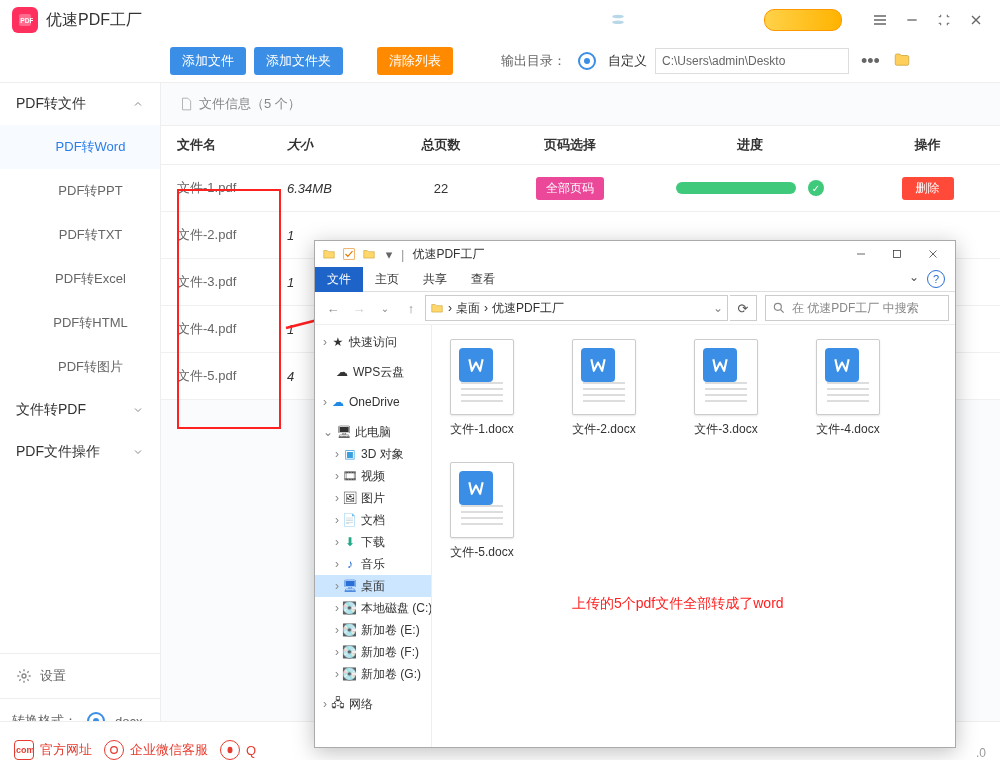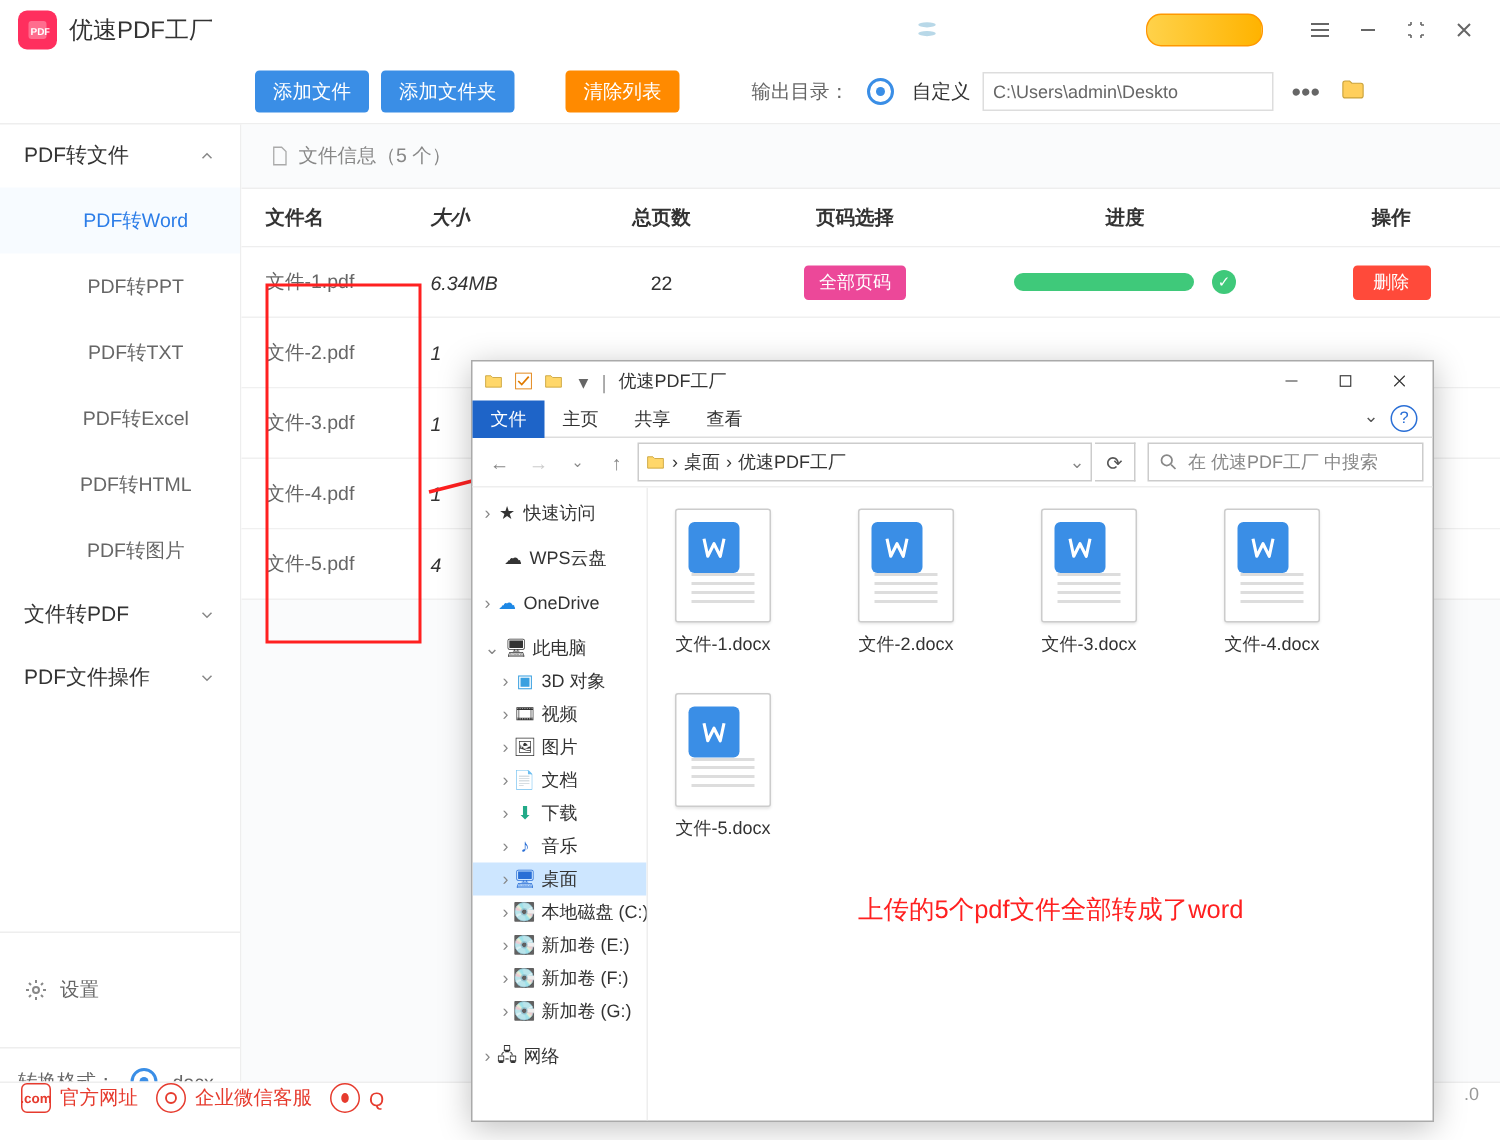--- a/index.html
+++ b/index.html
@@ -24,40 +24,40 @@
 .path-input{width:180px;height:24px;border:1px solid #ddd;padding:0 6px;font-size:12px;color:#666;}
 .dots{font-size:18px;color:#666;padding:0 4px;cursor:pointer;}
 .folder-btn{cursor:pointer;}
 .start-btn{margin-left:auto;margin-right:16px;}
 .body{display:flex;height:660px;}
 .sidebar{width:160px;min-width:160px;border-right:1px solid #eee;display:flex;flex-direction:column;}
 .side-group{height:42px;display:flex;align-items:center;padding:0 16px;color:#333;font-size:14px;justify-content:space-between;cursor:pointer;text-align:right;}
 .side-item{height:44px;display:flex;align-items:center;justify-content:center;color:#666;font-size:13px;cursor:pointer;padding-left:21px;}
 .side-item.active{color:#2c7de8;background:#f7fbff;}
 .side-space{flex:1;}
-.side-settings{height:44px;display:flex;align-items:center;padding:16px 16px;color:#666;gap:8px;border-top:1px solid #eee;}
+.side-settings{height:44px;display:flex;align-items:center;padding:0 16px;color:#666;gap:8px;border-top:1px solid #eee;}
 .side-format{height:44px;display:flex;align-items:center;padding:0 12px;color:#666;gap:6px;border-top:1px solid #eee;white-space:nowrap;overflow:hidden;}
 .main{flex:1;position:relative;background:#fafbfc;}
 .info-bar{height:42px;display:flex;align-items:center;padding:0 18px;color:#888;gap:6px;}
 .table-head{height:38px;display:flex;align-items:center;background:#fff;border-top:1px solid #eee;border-bottom:1px solid #eee;color:#333;font-weight:bold;}
 .col-name{width:110px;padding-left:16px;}
 .col-size{width:100px;font-style:italic;}
 .col-pages{width:108px;text-align:center;}
 .col-pagesel{width:150px;text-align:center;}
 .col-prog{width:210px;text-align:center;}
 .col-op{flex:1;text-align:center;}
 .row{height:46px;display:flex;align-items:center;border-bottom:1px solid #f0f0f0;background:#fff;}
 .row .col-name{color:#666;}
 .badge-orange{display:inline-block;background:#ec4899;color:#fff;padding:3px 10px;border-radius:3px;font-size:12px;}
 .prog-pill{width:120px;height:12px;background:#3fc97a;border-radius:6px;display:inline-block;vertical-align:middle;}
 .prog-check{width:16px;height:16px;border-radius:50%;background:#3fc97a;display:inline-flex;align-items:center;justify-content:center;color:#fff;font-size:10px;margin-left:12px;vertical-align:middle;}
 .del-btn{background:#ff4a3a;color:#fff;padding:3px 14px;border-radius:3px;border:none;font-size:12px;cursor:pointer;}
 .red-box{position:absolute;border:2px solid #ff2020;pointer-events:none;}
 .arrow{position:absolute;pointer-events:none;}
-.footer{position:absolute;left:0;right:0;bottom:0;height:38px;border-top:1px solid #eee;display:flex;align-items:flex-start;padding:0 14px;gap:12px;background:#fff;}
+.footer{position:absolute;left:0;right:0;bottom:0;height:38px;border-top:1px solid #eee;display:flex;align-items:flex-end;padding:0 14px;gap:12px;background:#fff;}
 .footer-item{display:flex;align-items:center;gap:6px;color:#555;font-size:13px;}
 .footer-item.red{color:#e63b2e;}
 .footer-icon{width:18px;height:18px;border:1.5px solid #e63b2e;border-radius:4px;display:flex;align-items:center;justify-content:center;font-size:9px;color:#e63b2e;font-weight:bold;}
 .footer-circle{width:18px;height:18px;border:1.5px solid #e63b2e;border-radius:50%;display:flex;align-items:center;justify-content:center;}
 .ver{margin-left:auto;color:#999;font-size:12px;}
 
 .explorer{position:absolute;left:314px;top:240px;width:640px;height:506px;background:#fff;border:1px solid #aaa;box-shadow:0 4px 20px rgba(0,0,0,.25);display:flex;flex-direction:column;}
 .ex-title{height:26px;display:flex;align-items:center;padding:0 6px;gap:4px;}
 .ex-title .tiny{width:16px;height:16px;display:flex;align-items:center;justify-content:center;}
 .ex-title .path{font-size:12px;color:#333;margin-left:4px;}
@@ -79,21 +79,21 @@
 .ex-tree-item.sel{background:#cde6ff;}
 .tree-ic{width:14px;height:14px;display:inline-flex;align-items:center;justify-content:center;}
 .ex-files{flex:1;padding:14px 10px;position:relative;}
 .file-grid{display:flex;flex-wrap:wrap;gap:24px 42px;}
 .file{width:80px;display:flex;flex-direction:column;align-items:center;gap:6px;}
 .doc-ic{width:62px;height:74px;border:1px solid #ccc;border-radius:2px;background:#fff;position:relative;box-shadow:0 1px 2px rgba(0,0,0,.1);}
 .doc-ic::after{content:"";position:absolute;left:10px;right:10px;bottom:10px;height:22px;background:repeating-linear-gradient(#ddd,#ddd 2px,transparent 2px,transparent 6px);}
 .doc-badge{position:absolute;left:8px;top:8px;width:34px;height:34px;background:#3a8ee6;border-radius:4px;display:flex;align-items:center;justify-content:center;}
 .doc-badge svg{width:20px;height:20px;}
 .file-label{font-size:12px;color:#333;text-align:center;}
-.annotation{position:absolute;left:140px;top:270px;color:#ff2020;font-size:17px;}
+.annotation{position:absolute;left:140px;top:270px;color:#ff2020;font-size:14px;}
 .chev{width:12px;height:12px;}
 .gear{width:16px;height:16px;}
 .ic14{width:14px;height:14px;}
 </style>
 </head>
 <body>
 
 <div class="app">
 
   <div class="titlebar">

